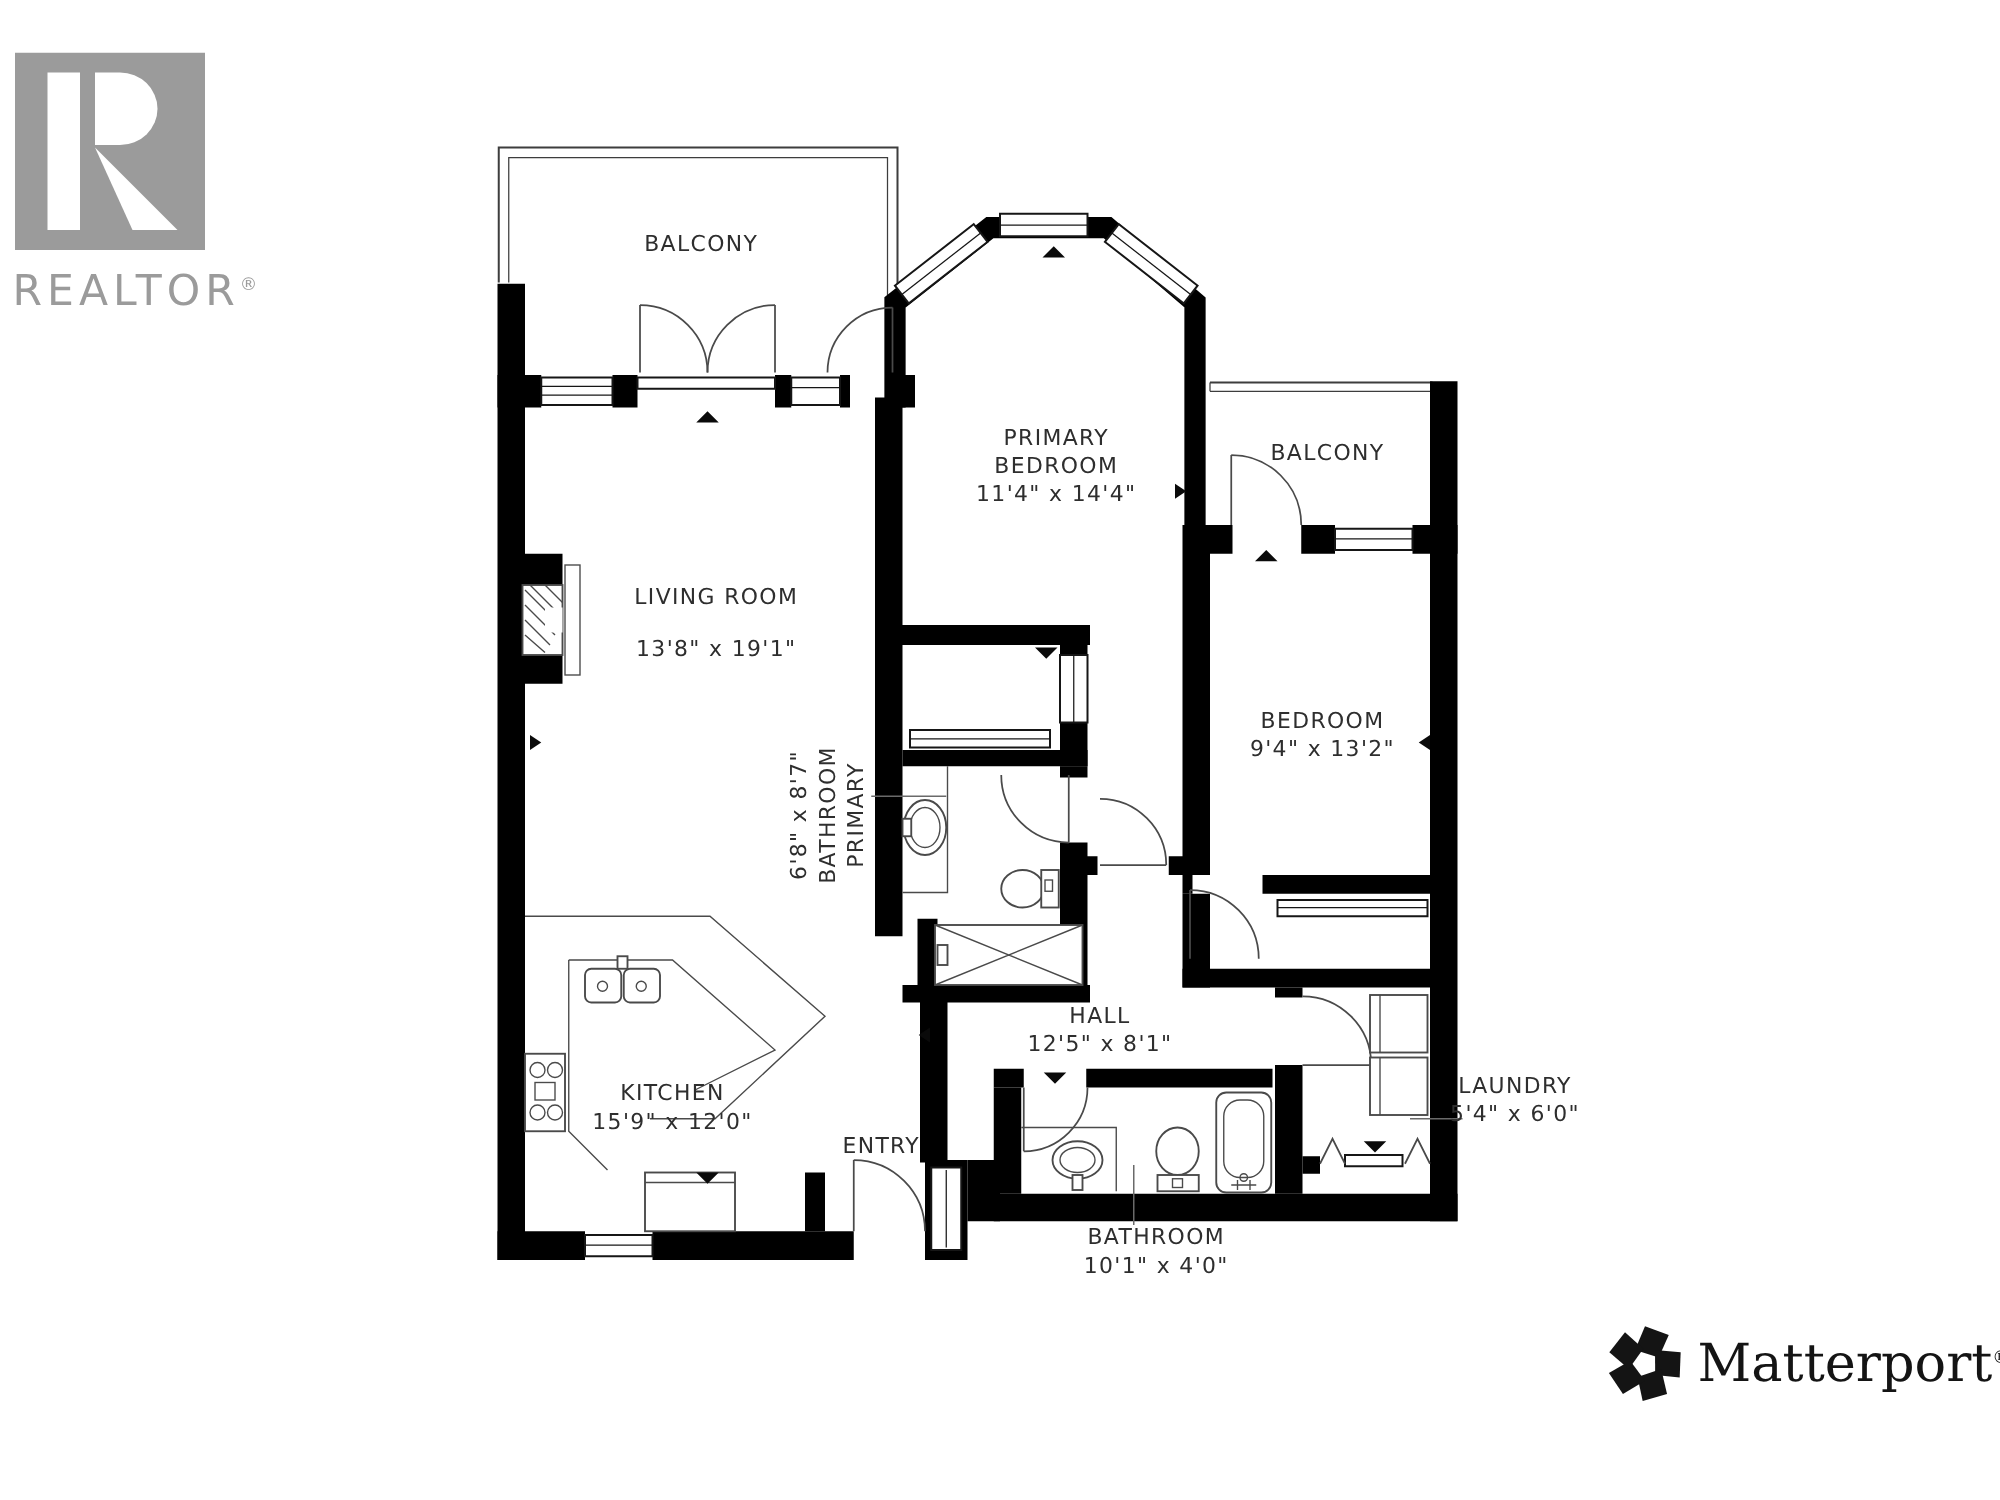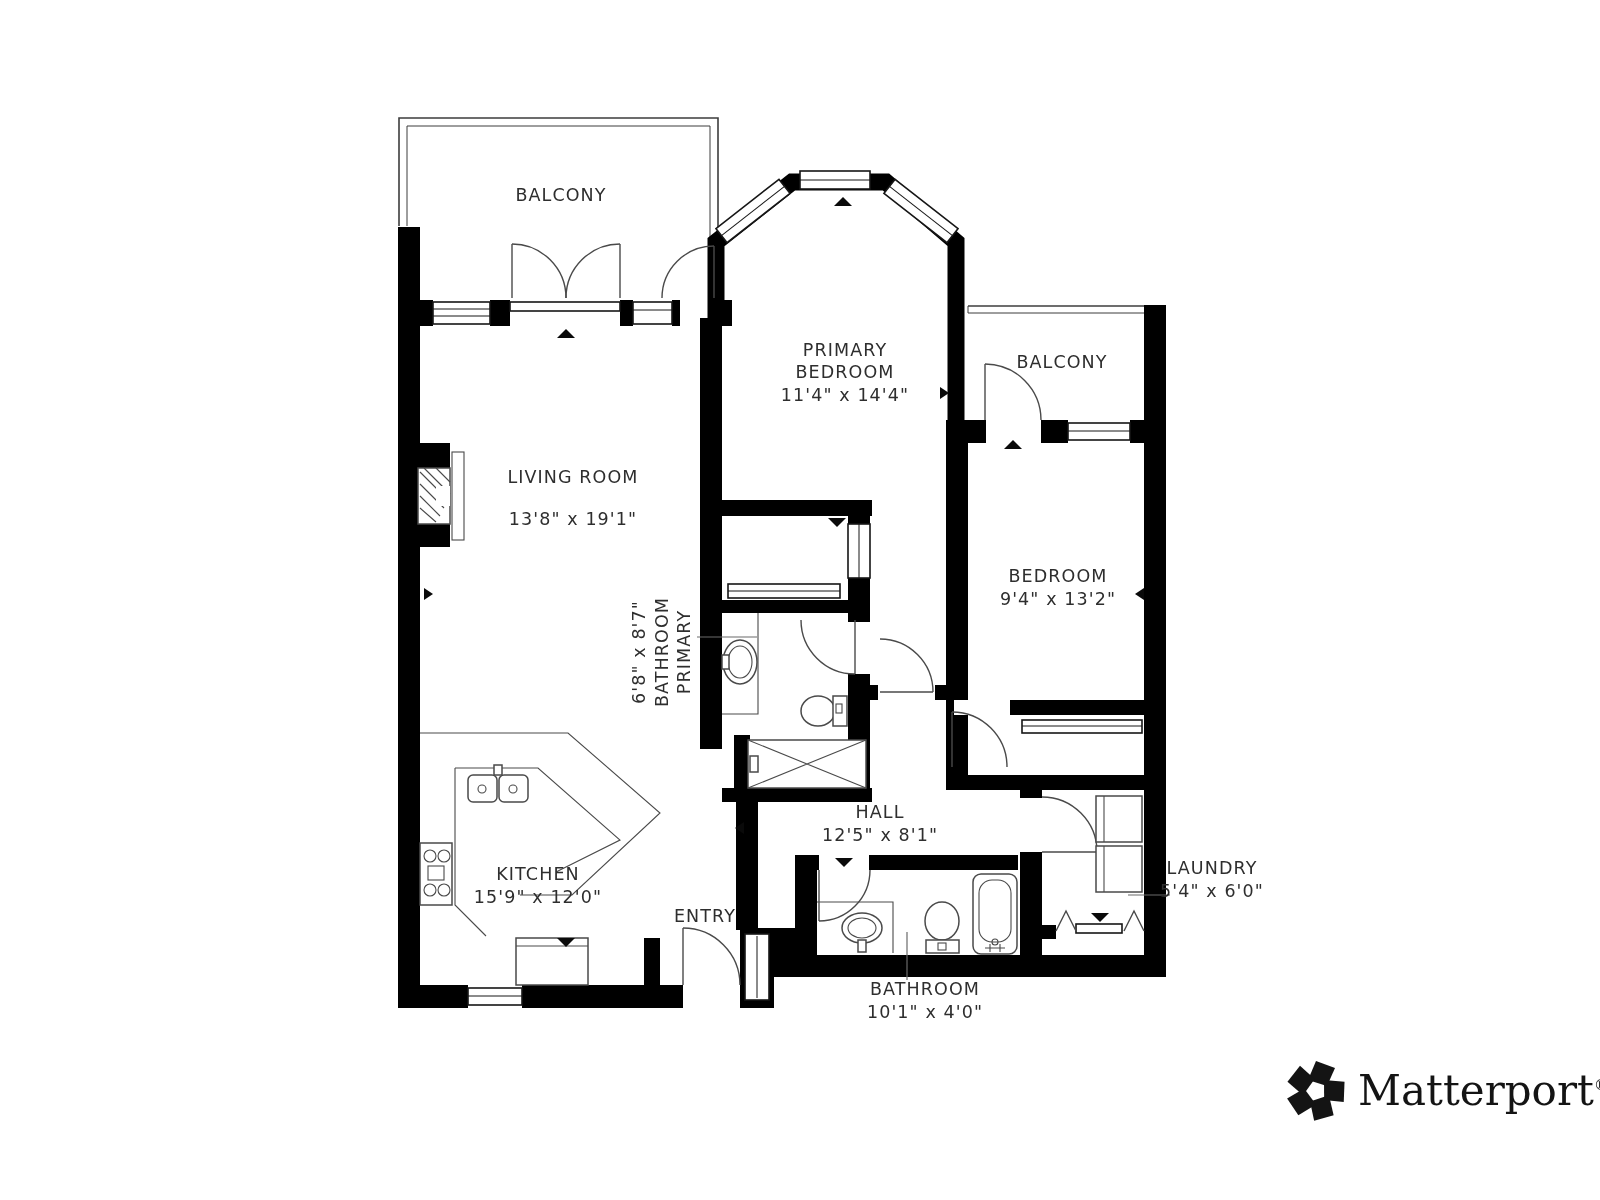--- a/index.html
+++ b/index.html
@@ -26,20 +26,29 @@
   
   .matterport{position:absolute;left:1284px;top:1058px;display:flex;align-items:center;color:#141414;}
   .matterport-word{font-family:"DejaVu Serif","Liberation Serif",serif;font-size:42px;margin-left:10px;}
   .matterport-reg{font-size:14px;vertical-align:super;font-family:"DejaVu Serif","Liberation Serif",serif;}
 </style>
 </head>
 <body>
 
 <div id="stage">
 
+  <div class="realtor">
+    <svg width="156" height="162" viewBox="0 0 156 162">
+      <rect x="2" y="0" width="152" height="158" fill="#9b9b9b"></rect>
+      <rect x="28" y="16" width="26" height="126" fill="#fff"></rect>
+      <path d="M66,16 h20 a30,29 0 0 1 0,58 h-20 z" fill="#fff"></path>
+      <path d="M66,76 L132,142 L96,142 Z" fill="#fff"></path>
+    </svg>
+    <div class="realtor-word"><span>REALTOR</span><span class="realtor-reg">®</span></div>
+  </div>
 
   <svg id="plan-svg" viewBox="0 0 1600 1200">
 
     <g>
       <path class="thin" d="M399,226 V118 H718 V299"></path>
       <path class="thin2" d="M407,226 V126 H710 V299"></path>
       <path class="thin" d="M968,306 H1146"></path>
       <path class="thin2" d="M968,313 H1146"></path>
       <path class="thin2" d="M968,306 V313"></path>
     </g>

